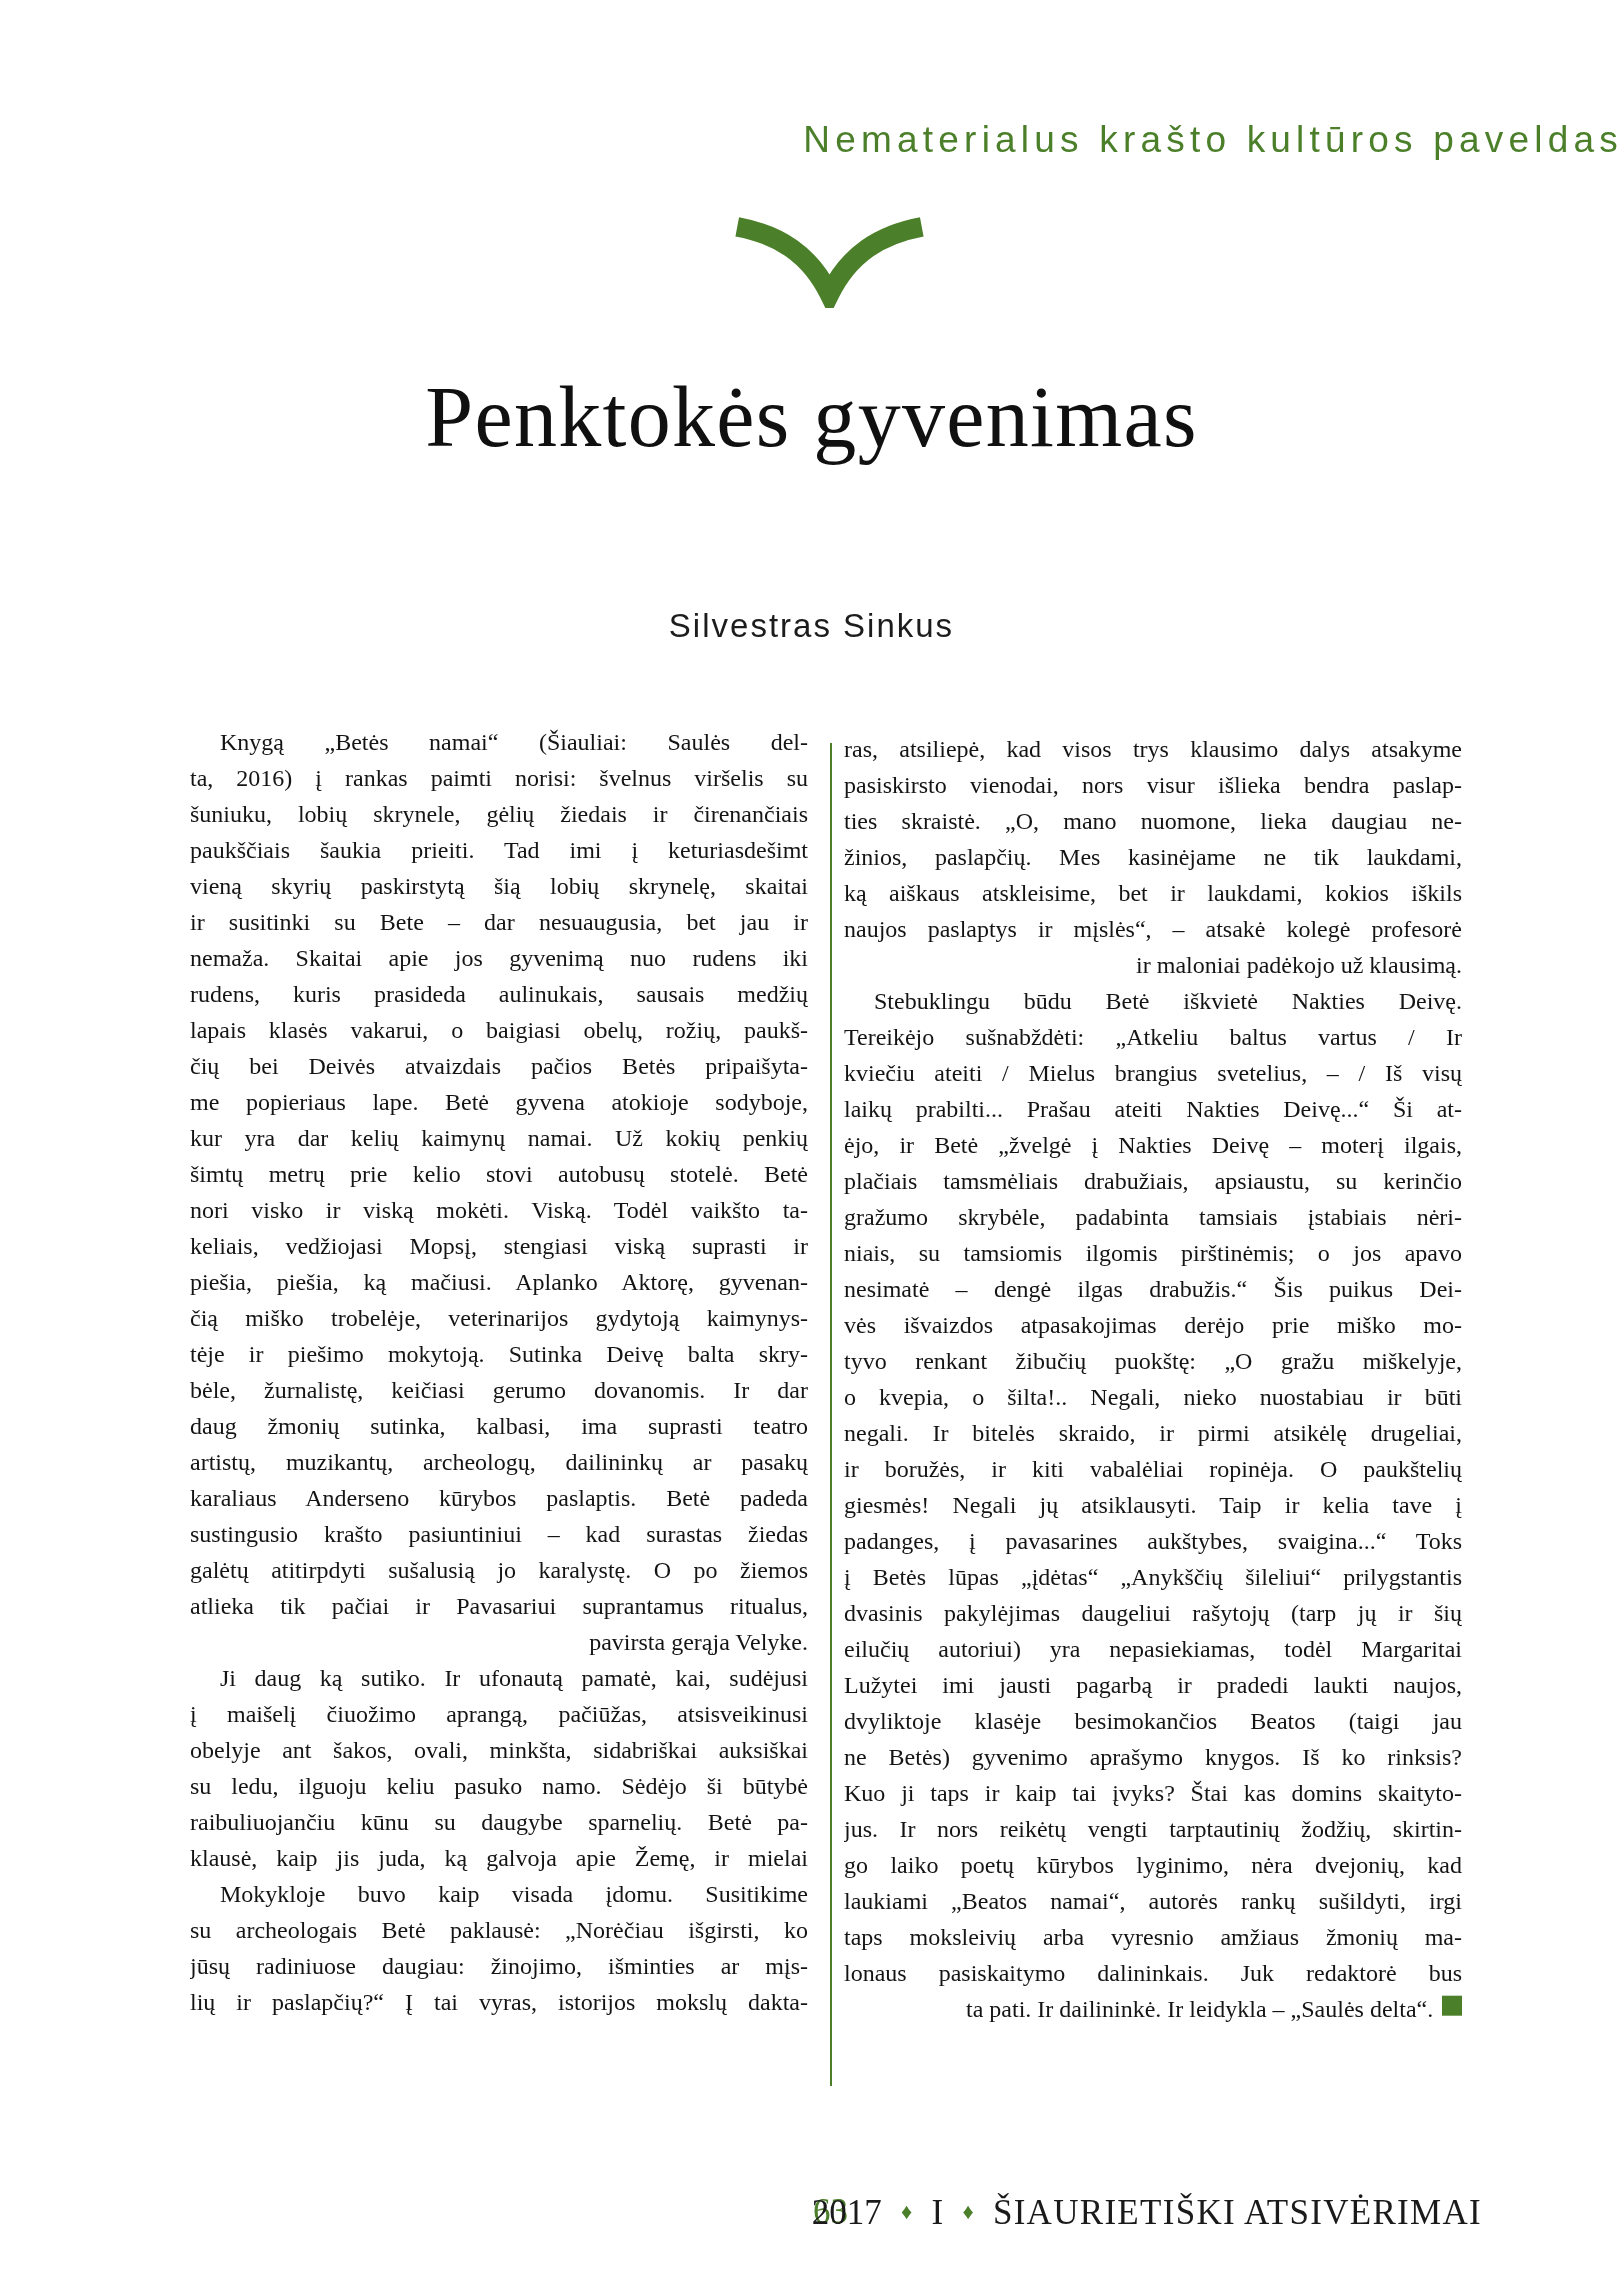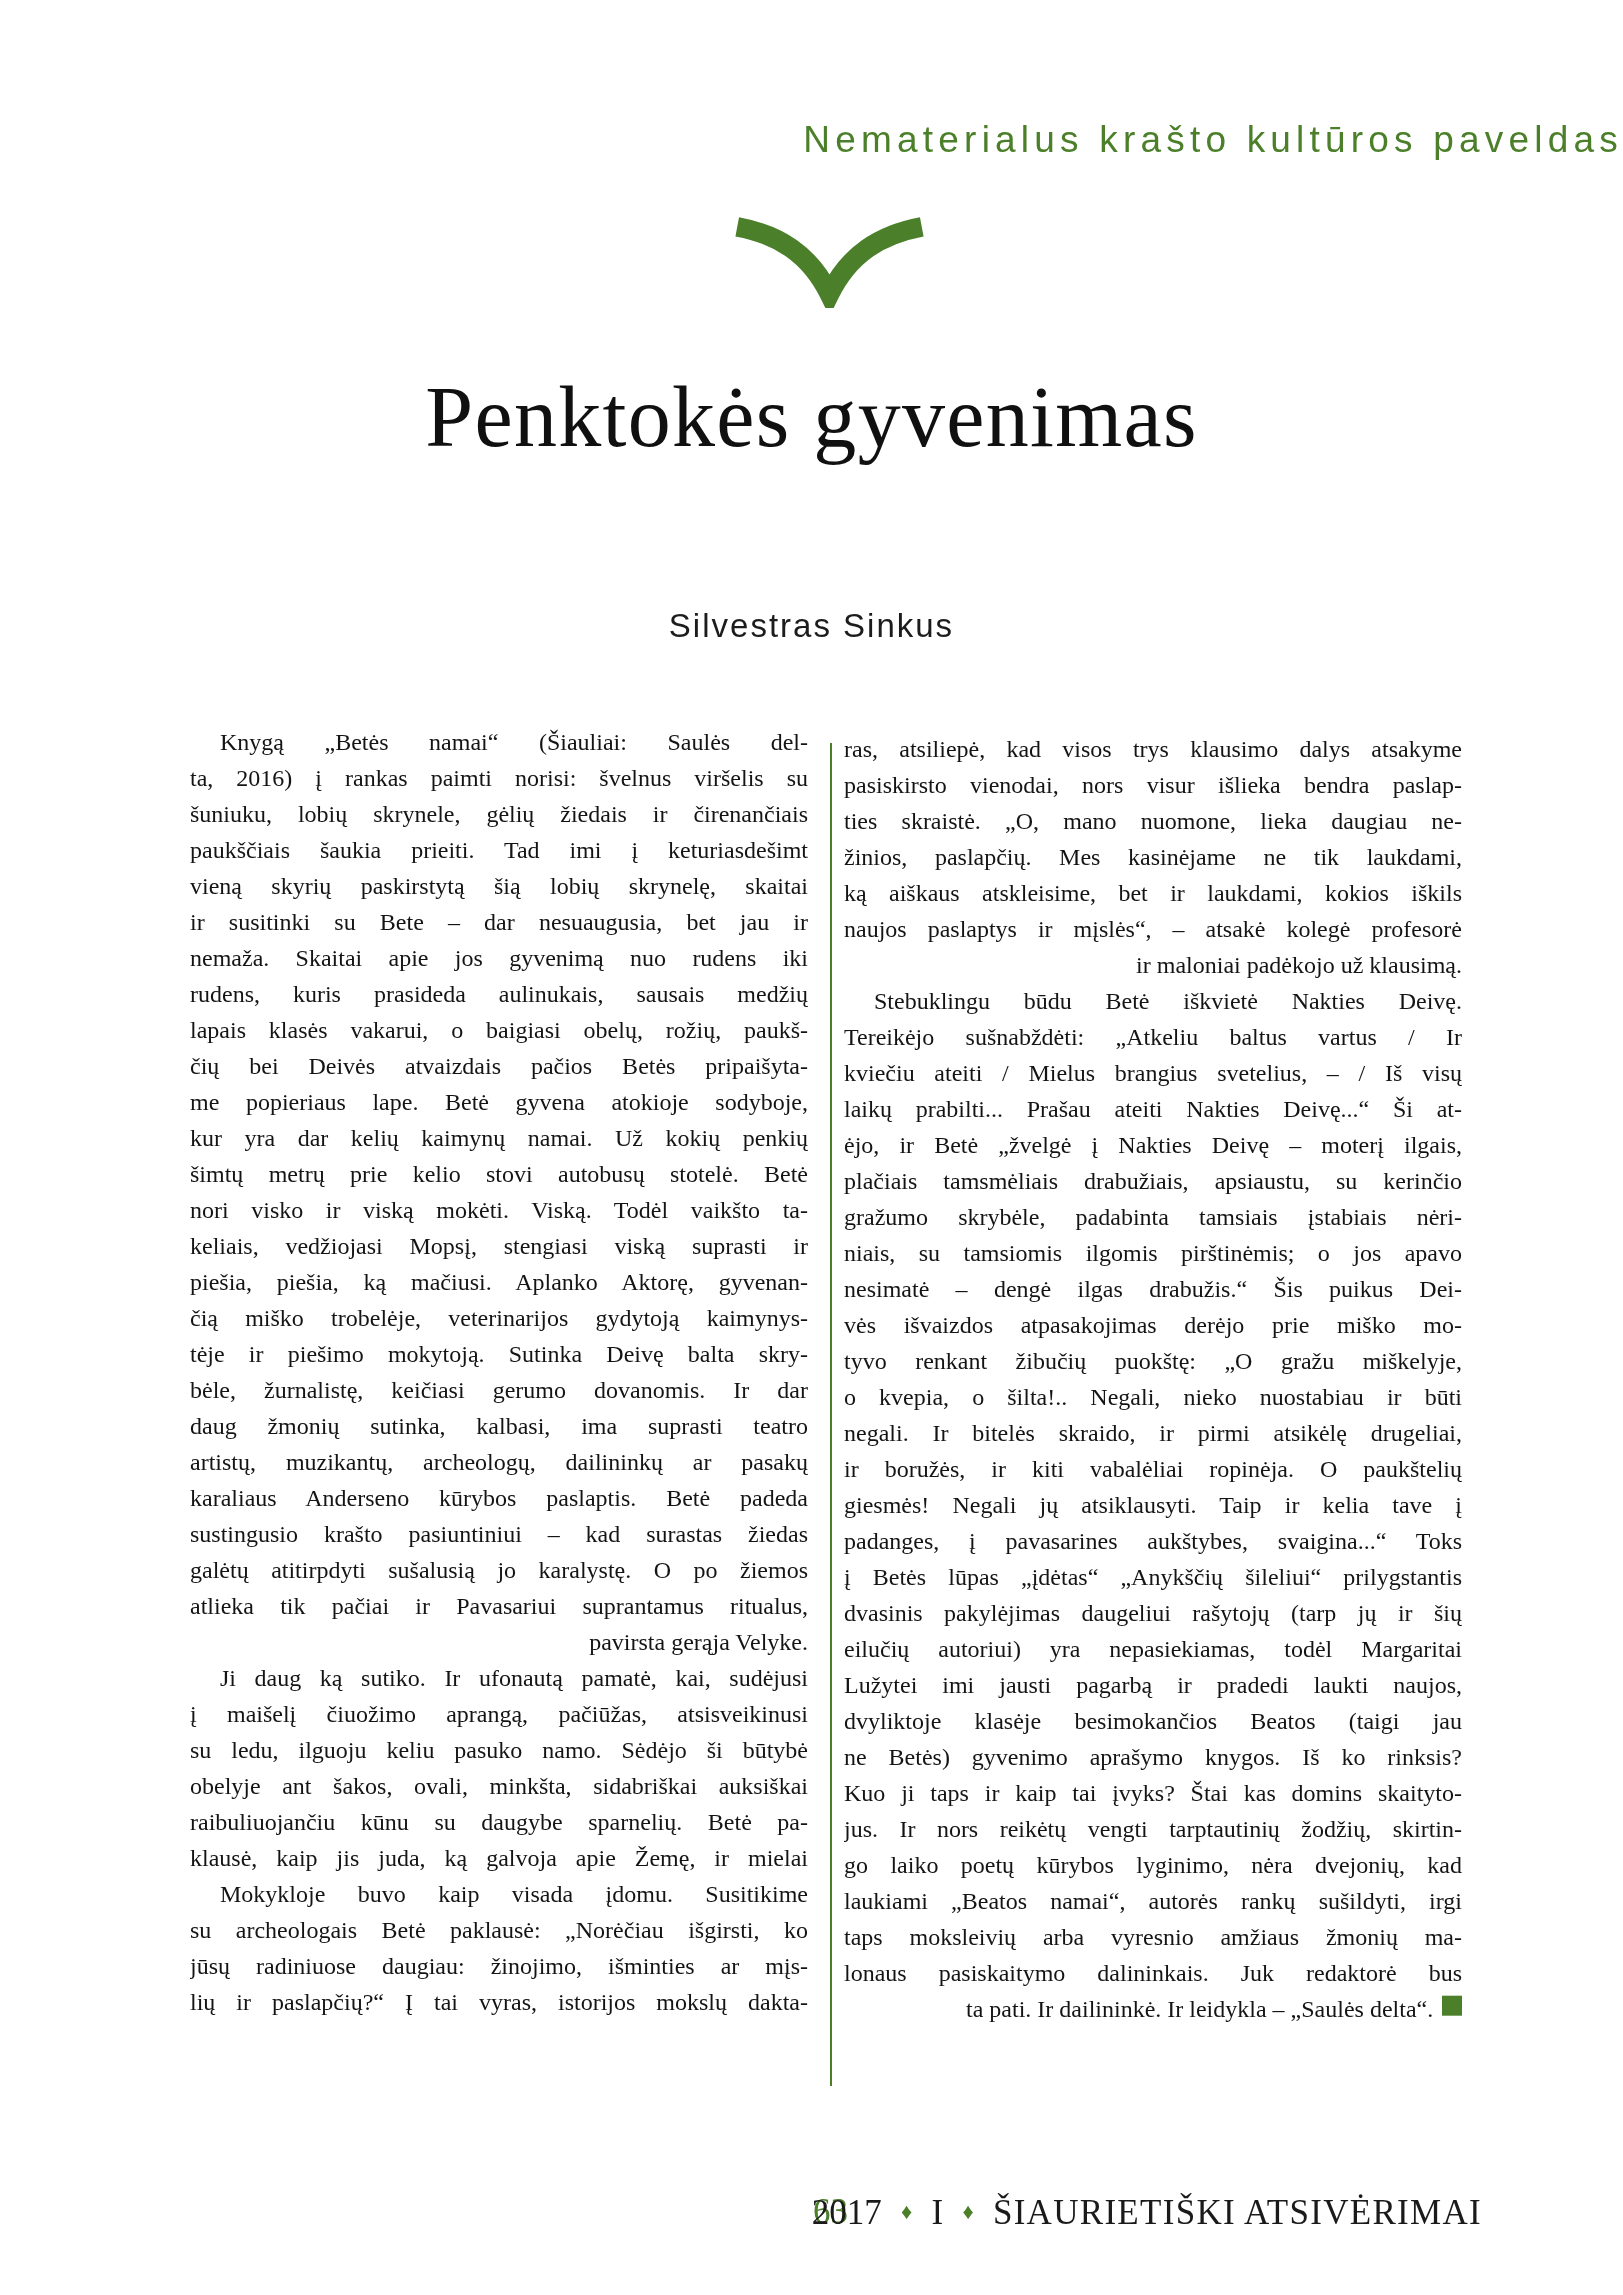--- a/index.html
+++ b/index.html
@@ -126,22 +126,22 @@
       <div class="line j">bėle, žurnalistę, keičiasi gerumo dovanomis. Ir dar</div>
       <div class="line j">daug žmonių sutinka, kalbasi, ima suprasti teatro</div>
       <div class="line j">artistų, muzikantų, archeologų, dailininkų ar pasakų</div>
       <div class="line j">karaliaus Anderseno kūrybos paslaptis. Betė padeda</div>
       <div class="line j">sustingusio krašto pasiuntiniui – kad surastas žiedas</div>
       <div class="line j">galėtų atitirpdyti sušalusią jo karalystę. O po žiemos</div>
       <div class="line j">atlieka tik pačiai ir Pavasariui suprantamus ritualus,</div>
       <div class="line noj">pavirsta gerąja Velyke.</div>
       <div class="line j ind">Ji daug ką sutiko. Ir ufonautą pamatė, kai, sudėjusi</div>
       <div class="line j">į maišelį čiuožimo aprangą, pačiūžas, atsisveikinusi</div>
+      <div class="line j">obelyje ant šakos, ovali, minkšta, sidabriškai auksiškai</div>
       <div class="line j">su ledu, ilguoju keliu pasuko namo. Sėdėjo ši būtybė</div>
-      <div class="line j">obelyje ant šakos, ovali, minkšta, sidabriškai auksiškai</div>
       <div class="line j">raibuliuojančiu kūnu su daugybe sparnelių. Betė pa-</div>
       <div class="line j">klausė, kaip jis juda, ką galvoja apie Žemę, ir mielai</div>
       <div class="line j ind">Mokykloje buvo kaip visada įdomu. Susitikime</div>
       <div class="line j">su archeologais Betė paklausė: „Norėčiau išgirsti, ko</div>
       <div class="line j">jūsų radiniuose daugiau: žinojimo, išminties ar mįs-</div>
       <div class="line j">lių ir paslapčių?“ Į tai vyras, istorijos mokslų dakta-</div>
     </div>
 
   <div class="divider"></div>
 

